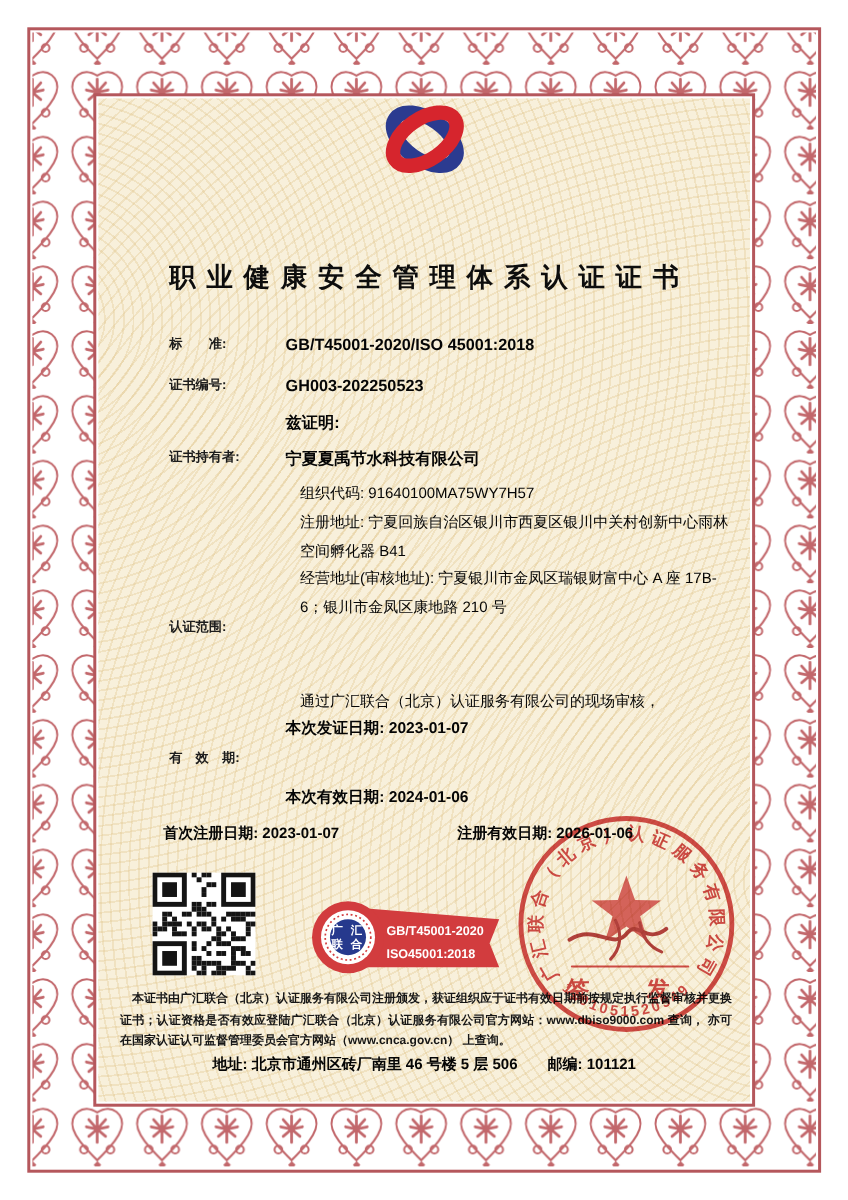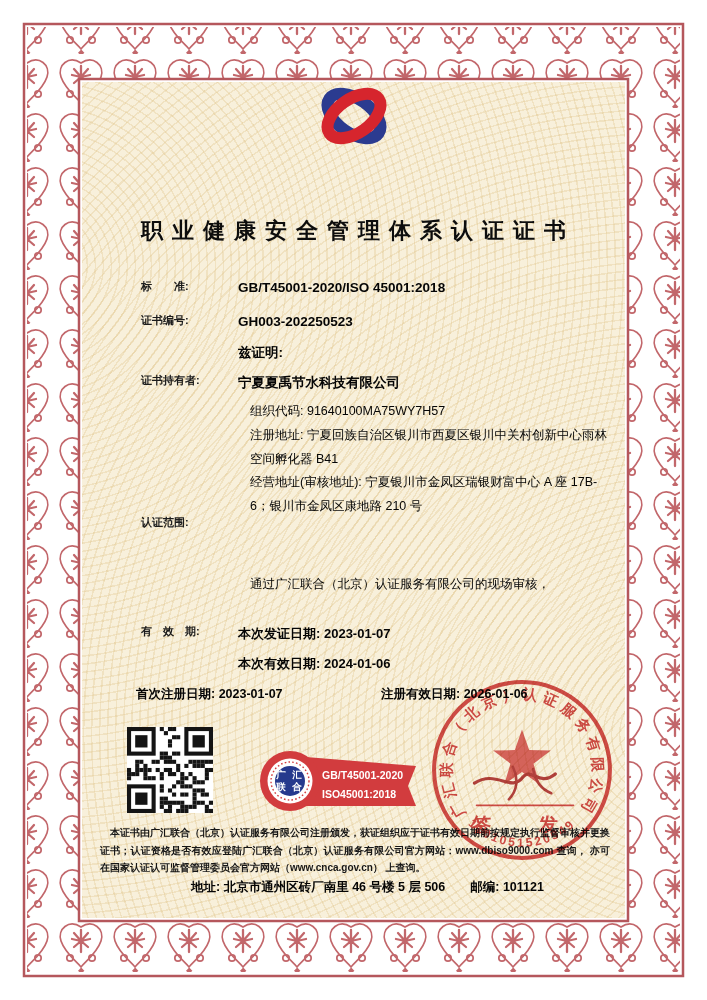--- a/index.html
+++ b/index.html
@@ -27,21 +27,21 @@
   .blk div{margin:0;}
   .date-val{position:absolute;font-size:13px;font-weight:700;color:#050505;white-space:nowrap;}
   .regline{position:absolute;top:604px;font-size:12.5px;font-weight:700;color:#050505;white-space:nowrap;}
   .footer-notice{
     position:absolute;left:18px;top:742px;width:510px;
     font-size:10px;font-weight:700;color:#161616;line-height:17.5px;
     text-align:justify;text-indent:10px;
   }
   .footer-address{
     position:absolute;left:0;top:797px;width:100%;text-align:center;
-    font-size:12.5px;font-weight:700;color:#050505;padding-left:14px;
+    font-size:12.5px;font-weight:700;color:#050505;
   }
   .qr{position:absolute;left:45px;top:645px;}
   .badge{position:absolute;left:176px;top:666px;}
   .seal{position:absolute;left:344px;top:592px;mix-blend-mode:multiply;opacity:.92;}
 </style>
 </head>
 <body>
 
 <div class="page">
 
@@ -92,21 +92,21 @@
       <div>经营地址(审核地址): 宁夏银川市金凤区瑞银财富中心 A 座 17B-6；银川市金凤区康地路 210 号</div>
     </div>
 
     <div class="lbl" style="top:433px">认证范围:</div>
 
     <div class="blk" style="top:491px">
       <div>通过广汇联合（北京）认证服务有限公司的现场审核，</div>
     </div>
 
     <div class="lbl" style="top:542px">有　效　期:</div>
-    <div class="date-val" style="top:543px;left:156px">本次发证日期: 2023-01-07</div>
+    <div class="date-val" style="top:516px;left:156px">本次发证日期: 2023-01-07</div>
     <div class="date-val" style="top:573px;left:156px">本次有效日期: 2024-01-06</div>
 
     <div class="regline" style="left:54px">首次注册日期: 2023-01-07</div>
     <div class="regline" style="left:299px">注册有效日期: 2026-01-06</div>
 
     <div class="footer-notice">本证书由广汇联合（北京）认证服务有限公司注册颁发，获证组织应于证书有效日期前按规定执行监督审核并更换证书；认证资格是否有效应登陆广汇联合（北京）认证服务有限公司官方网站：www.dbiso9000.com 查询， 亦可在国家认证认可监督管理委员会官方网站（www.cnca.gov.cn） 上查询。</div>
     <div class="footer-address">地址: 北京市通州区砖厂南里 46 号楼 5 层 506　　邮编: 101121</div>
 
     <svg class="qr" width="86" height="86" viewBox="0 0 84 84">
       <rect x="0" y="0" width="84" height="84" fill="#ffffff"></rect>

